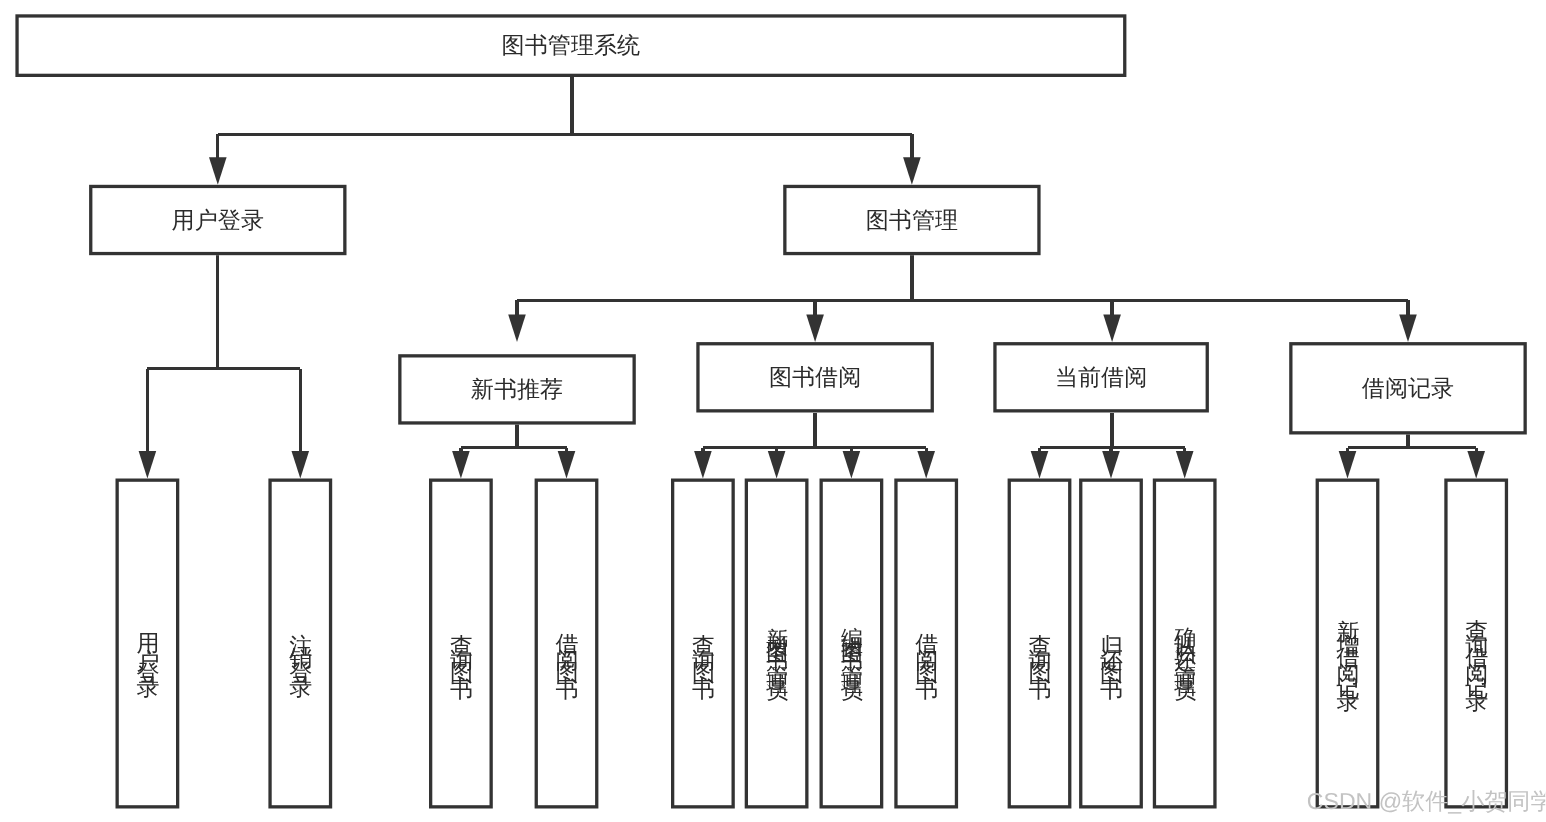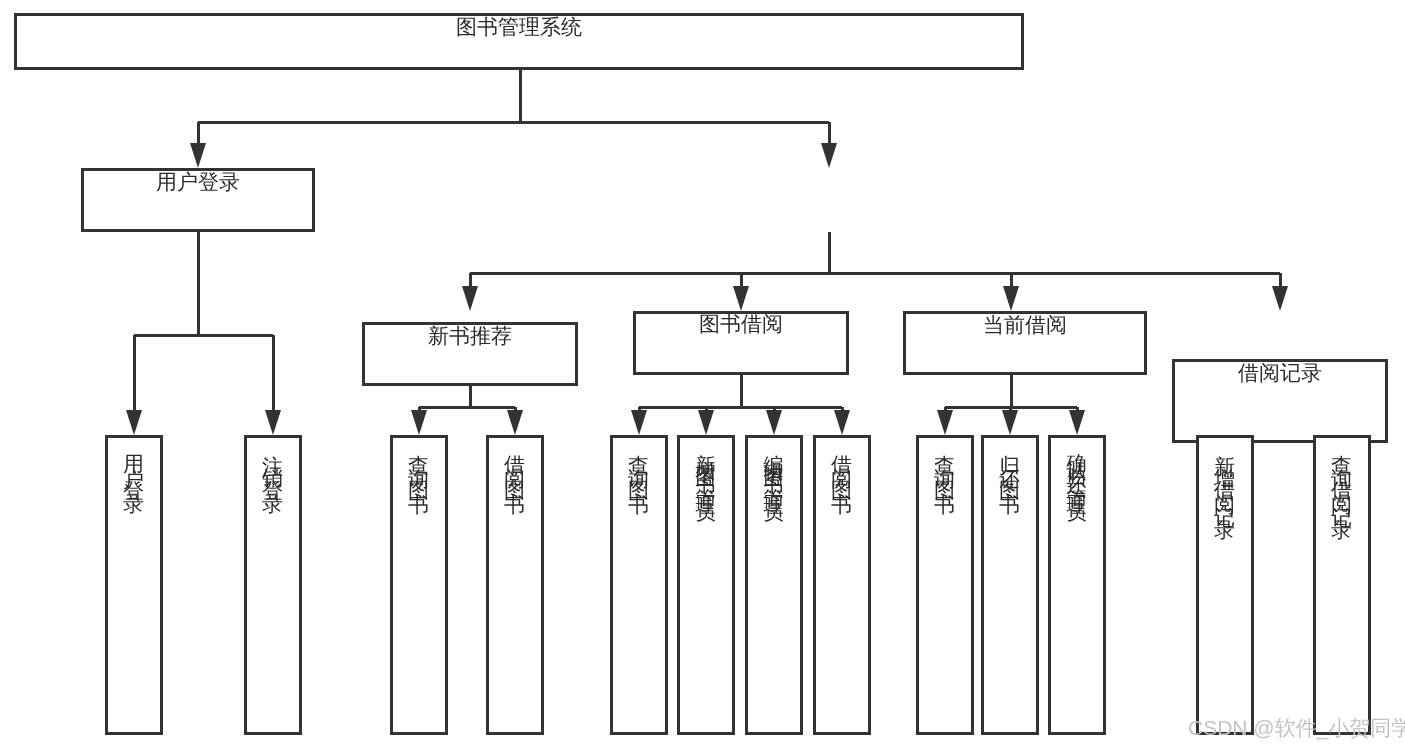--- a/index.html
+++ b/index.html
@@ -20,21 +20,21 @@
     width: 1405px; height: 747px;
   }
   svg.connectors line { stroke: #333333; stroke-width: 3; shape-rendering: crispEdges; }
   svg.connectors polygon { fill: #333333; }
 
   .box {
     position: absolute;
     background: #ffffff;
     border: 3px solid #333333;
     display: flex;
-    align-items: flex-start;
+    align-items: center;
     justify-content: center;
     color: #2b2b2b;
     font-size: 21px;
     line-height: 1;
   }
   .root-box  { border-width: 3px; }
   .leaf {
     width: 58px;
     height: 300px;
   }
@@ -125,31 +125,34 @@
     <polygon points="1334,410 1350,410 1342,435"></polygon>
   </svg>
 
   <div class="box root-box" style="left:14px; top:13px; width:1010px; height:57px;">
     <span>图书管理系统</span>
   </div>
 
   <div class="box" style="left:81px; top:168px; width:234px; height:64px;">
     <span>用户登录</span>
   </div>
+  <div class="box" style="left:712px; top:168px; width:234px; height:64px;">
+    <span>图书管理</span>
+  </div>
 
   <div class="box" style="left:362px; top:322px; width:216px; height:64px;">
     <span>新书推荐</span>
   </div>
   <div class="box" style="left:633px; top:311px; width:216px; height:64px;font-family:Liberation Serif, serif;">
     <span>图书借阅</span>
   </div>
-  <div class="box" style="left:903px; top:311px; width:244px; height:64px;">
+  <div class="box" style="left:903px; top:311px; width:196px; height:64px;">
     <span>当前借阅</span>
   </div>
-  <div class="box" style="left:1172px; top:311px; width:216px; height:84px;margin-top:48px;">
+  <div class="box" style="left:1172px; top:311px; width:216px; height:84px;">
     <span>借阅记录</span>
   </div>
 
   <div class="box leaf" style="left:105px; top:435px;">
     <span class="vtext">用户登录</span>
   </div>
   <div class="box leaf" style="left:244px; top:435px;">
     <span class="vtext">注销登录</span>
   </div>
 

